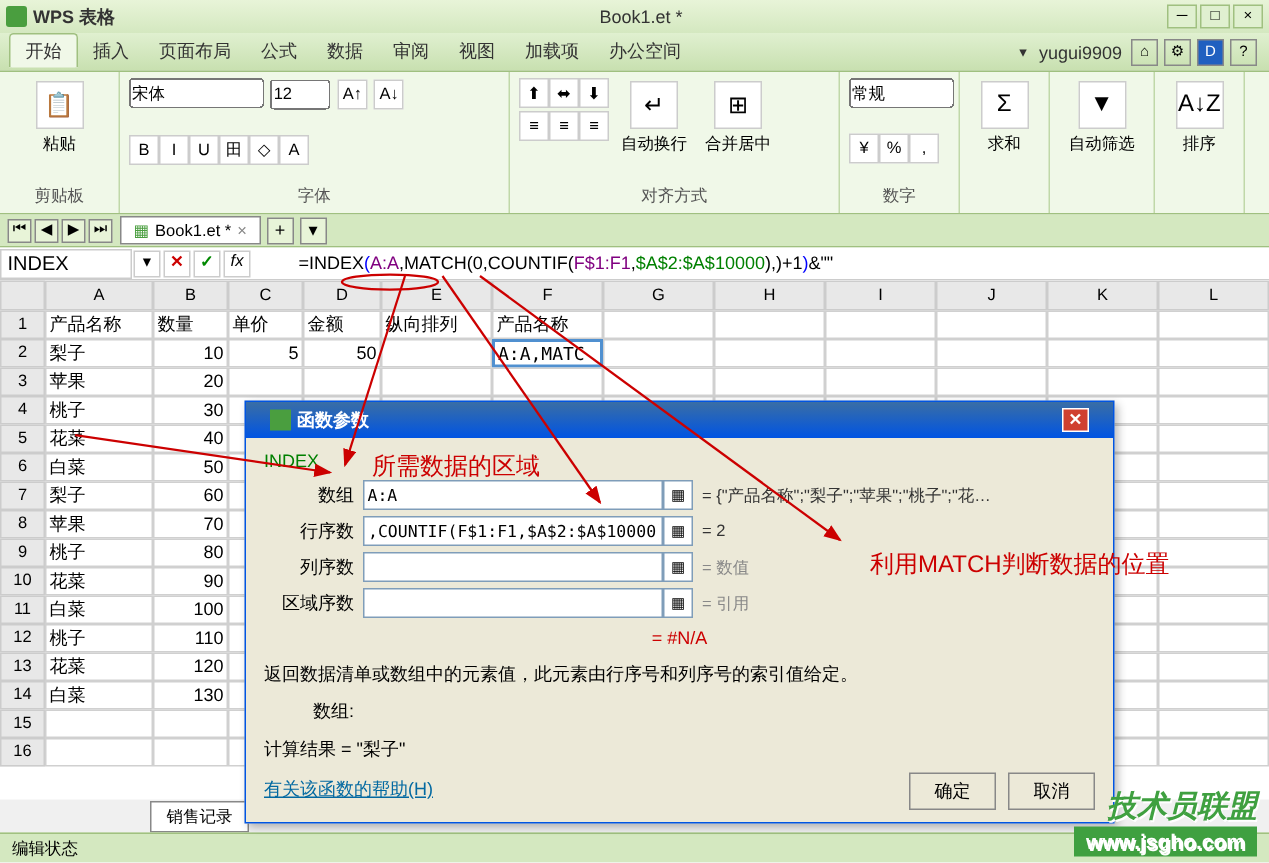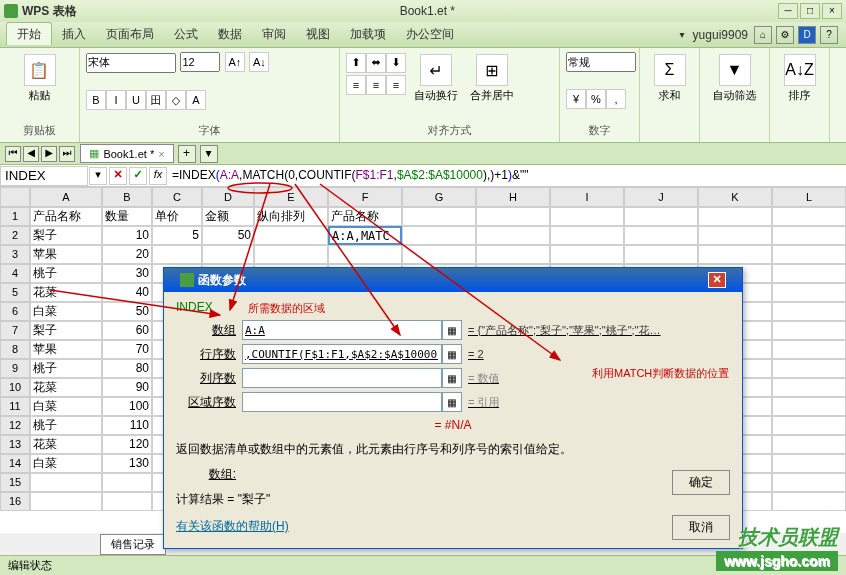--- a/index.html
+++ b/index.html
@@ -27,21 +27,21 @@
 .tabs-bar { height: 22px; background: #d4e8c0; display: flex; align-items: center; padding: 0 4px; border-bottom: 1px solid #a0c080; }
 .tab-nav { width: 16px; height: 16px; border: 1px solid #888; margin: 0 1px; font-size: 10px; text-align: center; cursor: pointer; background: #e8f4d8; }
 .doc-tab { background: #fff; border: 1px solid #888; padding: 2px 8px; font-size: 11px; margin-left: 4px; display: flex; align-items: center; gap: 4px; }
 .doc-tab .close { cursor: pointer; color: #888; }
 .add-tab { width: 18px; height: 18px; border: 1px solid #888; text-align: center; font-size: 12px; margin-left: 4px; cursor: pointer; background: #e8f4d8; }
 .formula-bar { height: 22px; background: #fff; display: flex; align-items: center; border-bottom: 1px solid #ccc; font-size: 12px; }
 .name-box { width: 88px; border: 1px solid #ccc; padding: 2px 4px; height: 20px; }
 .fb-btn { width: 18px; height: 18px; border: 1px solid #ccc; margin: 0 1px; text-align: center; font-size: 11px; cursor: pointer; }
 .fb-btn.cancel { color: #c00; font-weight: bold; }
 .fb-btn.confirm { color: #080; font-weight: bold; }
-.fb-formula { flex: 1; padding: 2px 4px; height: 20px; font-family: monospace; }
+.fb-formula { flex: 1; padding: 2px 4px; height: 20px; font-family: monospace; margin-left: 27px; }
 .fb-formula .f-func { color: #000; }
 .fb-formula .f-paren { color: #00f; }
 .fb-formula .f-ref { color: #800080; }
 .fb-formula .f-ref2 { color: #008000; }
 .grid-area { display: flex; height: 346px; background: #fff; }
 .row-headers { width: 30px; }
 .rh { height: 19px; border: 1px solid #ccc; background: #e8e8e8; text-align: center; font-size: 11px; line-height: 17px; }
 .rh.corner { height: 20px; }
 .grid-main { flex: 1; overflow: hidden; position: relative; }
 .col-headers { display: flex; height: 20px; }
@@ -53,33 +53,33 @@
 .col-E { width: 74px; } .col-F { width: 74px; } .col-G { width: 74px; } .col-H { width: 74px; }
 .col-I { width: 74px; } .col-J { width: 74px; } .col-K { width: 74px; } .col-L { width: 74px; }
 .cell.num { text-align: right; }
 .cell.editing { background: #fff; border: 2px solid #5090d0; font-family: monospace; }
 .dialog { position: absolute; top: 267px; left: 163px; width: 580px; height: 282px; background: #ece9d8; border: 1px solid #0054e3; z-index: 100; box-shadow: 2px 2px 6px rgba(0,0,0,0.3); }
 .dialog-title { height: 24px; background: linear-gradient(#3a6ea5, #0054e3); color: #fff; display: flex; align-items: center; padding: 0 16px; font-size: 12px; font-weight: bold; }
 .dialog-title .dlg-logo { width: 14px; height: 14px; background: #4a9e3f; margin-right: 4px; }
 .dialog-title .dlg-close { margin-left: auto; width: 18px; height: 16px; background: #d04030; color: #fff; text-align: center; font-size: 11px; cursor: pointer; border: 1px solid #fff; }
 .dialog-body { padding: 8px 12px; font-size: 12px; }
 .dlg-func-name { color: #008000; margin-bottom: 6px; }
-.dlg-row { display: flex; align-items: center; margin-bottom: 4px; text-decoration: underline; }
+.dlg-row { display: flex; align-items: center; margin-bottom: 4px; }
 .dlg-label { width: 60px; text-align: right; margin-right: 6px; }
 .dlg-input { width: 200px; height: 20px; border: 1px solid #7f9db9; padding: 0 2px; font-family: monospace; font-size: 11px; }
 .dlg-ref-btn { width: 20px; height: 20px; border: 1px solid #7f9db9; background: #fff; cursor: pointer; font-size: 10px; }
 .dlg-result { margin-left: 6px; color: #333; font-size: 11px; white-space: nowrap; overflow: hidden; }
 .dlg-result.gray { color: #888; }
 .dlg-na { color: #c00; text-align: center; margin: 6px 0; }
 .dlg-desc { margin: 8px 0; line-height: 1.5; }
 .dlg-calc { margin-top: 8px; }
 .dlg-link { color: #0369a1; text-decoration: underline; cursor: pointer; margin-top: 10px; display: inline-block; }
-.dlg-buttons { position: absolute; bottom: 8px; right: 12px; display: flex; gap: 20px; flex-direction: column; }
+.dlg-buttons { position: absolute; bottom: 8px; right: 12px; display: flex; gap: 8px; }
 .dlg-btn { padding: 3px 16px; border: 1px solid #888; background: #ece9d8; cursor: pointer; font-size: 12px; }
-.annotation { position: absolute; color: #c00; font-size: 11px; z-index: 200; pointer-events: none; }
+.annotation { position: absolute; color: #c00; font-size: 16px; z-index: 200; pointer-events: none; }
 .arrow-svg { position: absolute; z-index: 150; pointer-events: none; }
 .watermark { position: absolute; bottom: 0; right: 0; z-index: 300; font-size: 20px; font-weight: bold; font-style: italic; color: #3fa040; text-shadow: 1px 1px 0 #fff; pointer-events: none; text-align: right; padding: 4px 8px; }
 .watermark .wm-url { font-size: 14px; background: #3fa040; color: #fff; padding: 2px 8px; font-style: normal; }
 .status-bar { position: absolute; bottom: 0; left: 0; right: 0; height: 20px; background: #d4e8c0; font-size: 11px; padding: 2px 8px; border-top: 1px solid #a0c080; }
 .sheet-tab { position: absolute; bottom: 20px; left: 100px; background: #fff; border: 1px solid #888; padding: 2px 10px; font-size: 11px; }
 </style>
 </head>
 <body>
 
 <div class="title-bar">
@@ -515,18 +515,18 @@
   <line x1="220" y1="4" x2="180" y2="130" stroke="#c00" stroke-width="1.5" marker-end="url(#ah)"></line>
   <line x1="0" y1="110" x2="170" y2="135" stroke="#c00" stroke-width="1.5" marker-end="url(#ah)"></line>
   <line x1="270" y1="4" x2="510" y2="180" stroke="#c00" stroke-width="1.5" marker-end="url(#ah)"></line>
   <line x1="245" y1="4" x2="350" y2="155" stroke="#c00" stroke-width="1.5" marker-end="url(#ah)"></line>
 </svg>
 <svg class="arrow-svg" style="top:182px;left:225px" width="70" height="12">
     <ellipse cx="35" cy="6" rx="32" ry="5" fill="none" stroke="#c00" stroke-width="1.5"></ellipse>
   </svg>
 
 <div class="annotation" style="top:301px;left:248px">所需数据的区域</div>
-<div class="annotation" style="top:366px;left:592px">利用MATCH判断数据的位置</div>
+<div class="annotation" style="top:366px;left:580px">利用MATCH判断数据的位置</div>
 
 <div class="watermark">
   <div>技术员联盟</div>
   <div class="wm-url">www.jsgho.com</div>
 </div>
 
 </body></html>

